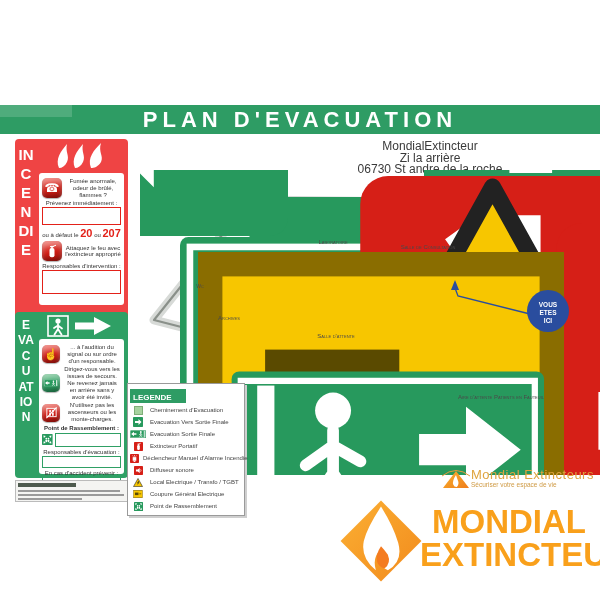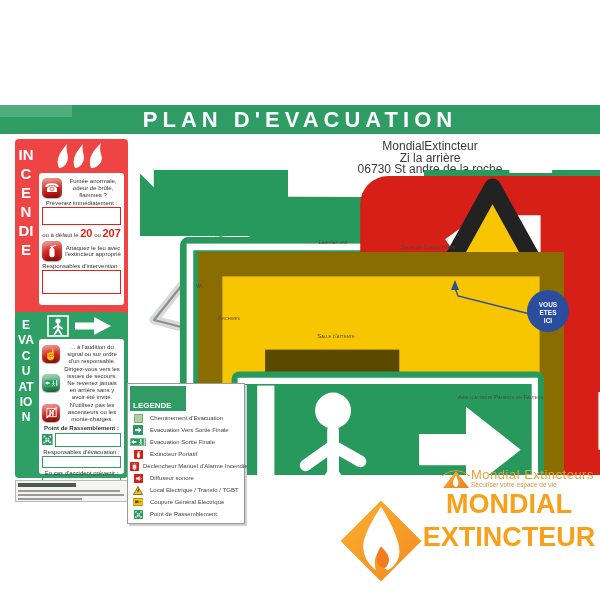--- a/index.html
+++ b/index.html
@@ -48,36 +48,36 @@
   
   .fineprint { position:absolute; left:15px; top:480px; width:113px; height:22px;
                background:#f4f4f2; border:1px solid #bbb; }
   .fp-band { position:absolute; left:2px; top:2px; width:58px; height:4px; background:#4e5a4e; }
   .fp-l { position:absolute; left:2px; height:2px; background:#9a9a9a; }
 
   
   .legend { position:absolute; left:127px; top:383px; width:118px; background:#fff;
             border:1px solid #9a9a9a; box-shadow:2px 2px 0 #cfcfcf; padding:2px 2px 3px 2px; z-index:5; }
   .leg-title { display:inline-block; background:#2E9C64; color:#fff; font-size:8px; font-weight:bold;
-               padding:15px 14px 1px 3px; margin-bottom:1px; }
+               padding:4px 14px 1px 3px; margin-bottom:1px; }
   .lrow { display:flex; align-items:center; gap:4px; height:12px; }
   .lrow .lic { width:16px; display:flex; justify-content:center; }
   .lrow .llab { font-size:6px; color:#444; white-space:nowrap; }
   .swatch { width:9px; height:9px; background:#A8D3A0; border:1px solid #7fae78; }
 
   
   #plan { position:absolute; left:140px; top:170px; }
   .room-label { font-size:6px; fill:#4a4a4a; font-variant:small-caps; text-anchor:middle; }
 
   
   .small-logo { position:absolute; left:441px; top:468px; display:flex; align-items:flex-start; }
   .small-logo .nm { font-size:13px; color:#dfa43f; letter-spacing:.5px; line-height:13px; }
   .small-logo .tg { font-size:6.5px; color:#cf9a44; }
-  .big-logo-text { position:absolute; left:420px; top:488px; width:178px; text-align:center;
-                   font-weight:bold; font-size:27px; line-height:33px; color:#F9A01B; letter-spacing:0; }
+  .big-logo-text { position:absolute; left:420px; top:505px; width:178px; text-align:center;
+                   font-weight:bold; font-size:33px; line-height:33px; color:#F9A01B; letter-spacing:0; }
   .diamond { position:absolute; left:338px; top:498px; }
 </style>
 </head>
 <body>
 
 <div id="poster">
 
   <svg width="0" height="0" style="position:absolute" aria-hidden="true">
     <defs>
       <symbol id="sym-arrow" viewBox="0 0 20 20">

